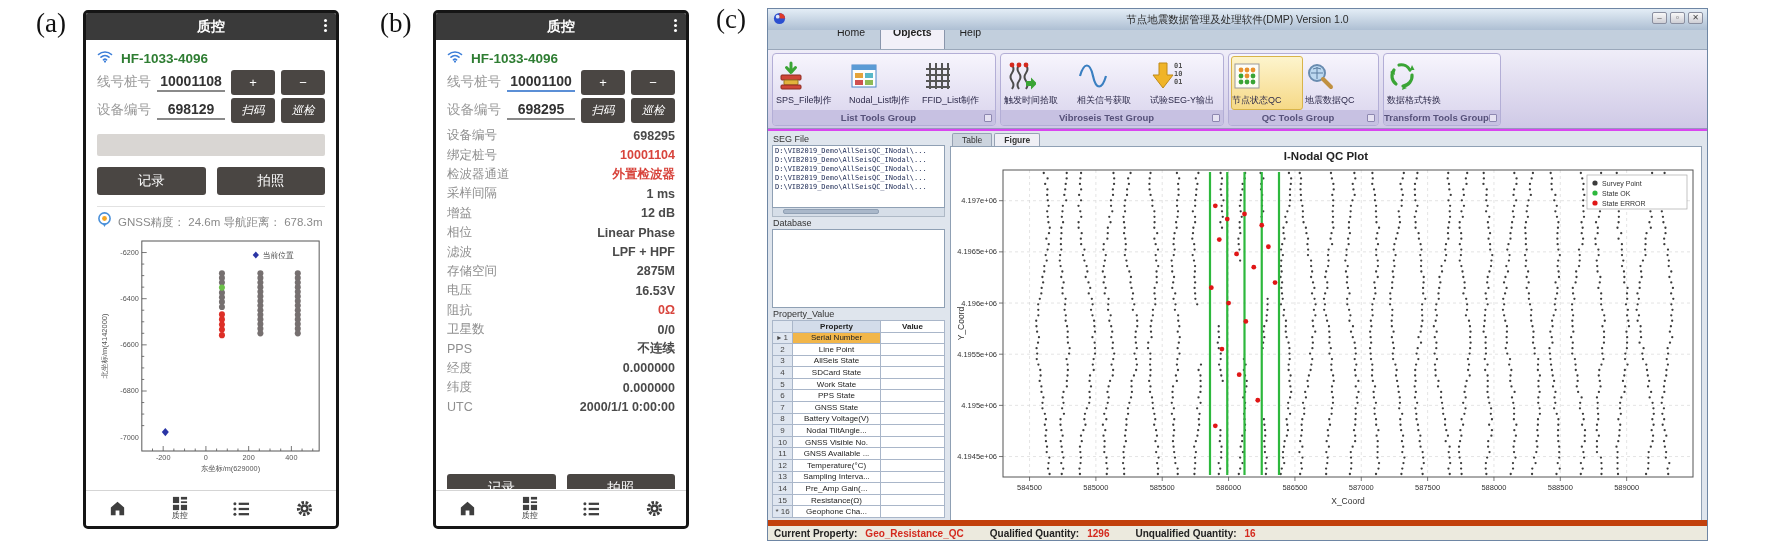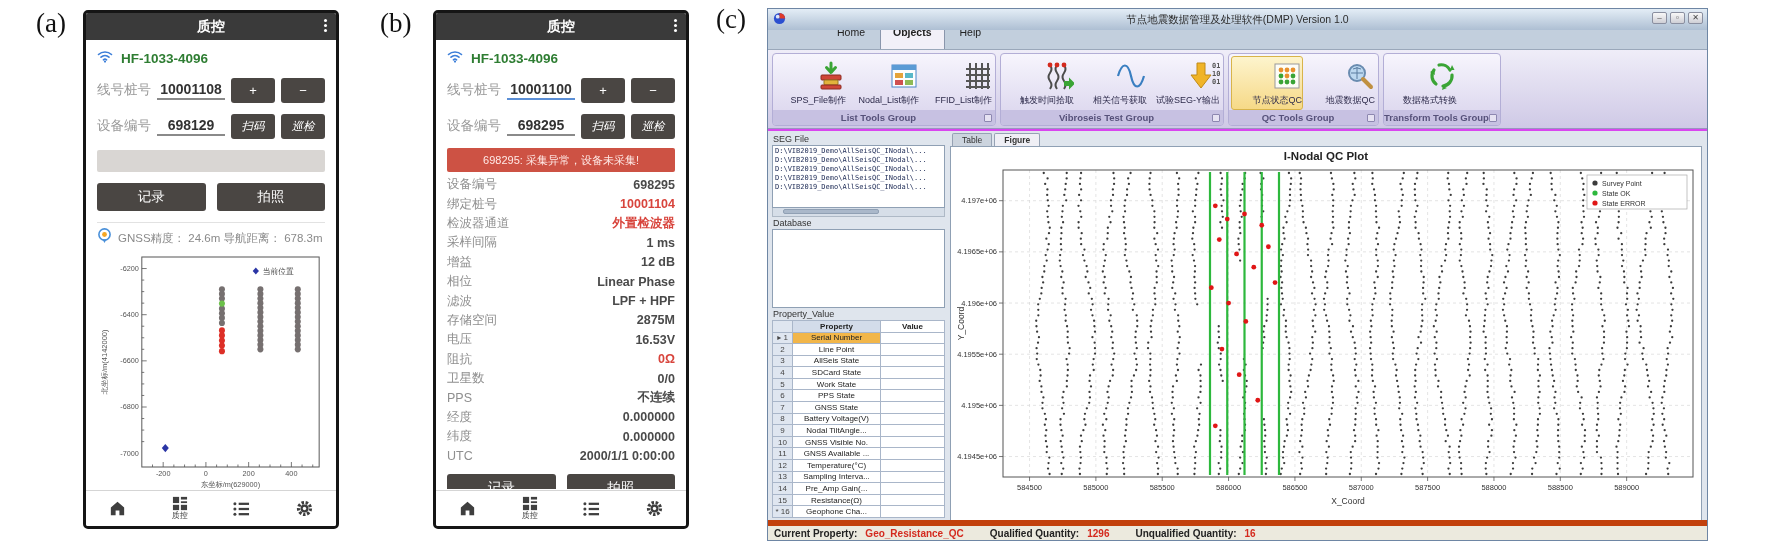--- a/index.html
+++ b/index.html
@@ -8,21 +8,21 @@
   .plabel { position:absolute; font-family:"Liberation Serif", serif; font-size:27px; color:#111; }
 
   
   .phone { position:absolute; top:10px; width:256px; height:519px; background:#fff; border:3px solid #151515; border-radius:5px; overflow:hidden; }
   .ptitle { position:relative; height:27px; background:#3a3a3a; color:#fff; text-align:center; line-height:27px; font-size:14px; font-weight:bold; }
   .pmenu { position:absolute; right:9px; top:6px; display:flex; flex-direction:column; gap:2px; cursor:pointer; }
   .pmenu i { width:3px; height:3px; border-radius:50%; background:#fff; }
   .pbody { padding:0 11px; position:relative; }
   .wifirow { display:flex; align-items:center; gap:8px; margin-top:9px; height:18px; }
   .devname { color:#2e7d32; font-weight:bold; font-size:13.5px; }
-  .frow { display:flex; align-items:center; margin-top:10px; height:26px; gap:6px; }
+  .frow { display:flex; align-items:center; margin-top:2px; height:26px; gap:6px; }
   .flabel { color:#999; font-size:13.5px; white-space:nowrap; }
   .fvalue { flex:1; text-align:center; font-size:14px; font-weight:bold; color:#333; border-bottom:2px solid #8a8a8a; padding-bottom:1px; }
   .fvalue.focus { border-bottom-color:#5b8fd6; }
   .pbtn { background:#4a4643; color:#fff; border:none; border-radius:3px; font-family:inherit; cursor:pointer; }
   .pbtn.sm { width:44px; height:25px; font-size:13px; }
   .pbtn.sm.txt { font-size:11.5px;font-style:italic; }
   .graybar { height:22px; background:#d9d6d3; margin-top:11px; border-radius:2px; }
   .bigrow { display:flex; gap:11px; margin-top:11px; }
   .pbtn.big { flex:1; height:28px; font-size:13.5px; }
   .pdivider { height:1px; background:#e2e2e2; margin-top:11px; }
@@ -48,21 +48,21 @@
   .wtitle .appicon { margin-left:5px; }
   .wtitle .ttext { position:absolute; left:0; right:0; text-align:center; font-size:10.5px; color:#2c2c2c; }
   .wctrls { position:absolute; right:4px; top:3px; display:flex; gap:3px; }
   .wbtn { width:15px; height:12px; background:linear-gradient(#f8f8f8,#cfcfd6); border:1px solid #8a8fa0; border-radius:2px; font-size:8px; line-height:10px; text-align:center; color:#444; cursor:pointer; }
   .tabstrip { height:20px; background:#c2cfdd; display:flex; align-items:flex-end; padding-left:56px; gap:2px; border-bottom:1px solid #9aa8ba; }
   .mtab { font-size:10.5px; color:#222; padding:2px 12px 11px; border:1px solid transparent; border-bottom:none; border-radius:3px 3px 0 0; cursor:pointer; }
   .mtab.active { background:#f2f0f8; border-color:#8a96ac; font-weight:bold; }
   .ribbon { height:79px; background:linear-gradient(#efedf8,#cfc9e6); border-bottom:1px solid #9a94c0; display:flex; gap:4px; padding:3px 0 2px 4px; }
   .rgroup { background:linear-gradient(#f7f5fd,#d8d3ec); border:1px solid #b3aed6; border-radius:4px; display:flex; flex-direction:column; overflow:hidden; }
   .rbtns { flex:1; display:flex; align-items:stretch; padding:2px 2px 0 2px; gap:1px; }
-  .rbtn { width:72px; display:flex; flex-direction:column; align-items:flex-end; justify-content:flex-start; border-radius:3px; border:1px solid transparent; cursor:pointer; padding-top:2px; }
+  .rbtn { width:72px; display:flex; flex-direction:column; align-items:flex-start; justify-content:flex-start; border-radius:3px; border:1px solid transparent; cursor:pointer; padding-top:2px; }
   .rbtn.active { background:linear-gradient(#fdf4cd,#f6d987); border-color:#d8b44a; }
   .rbtn .ric { height:34px; display:flex; align-items:center; justify-content:center; }
   .rbtn .rlab { font-size:9px; color:#2d2a4a; white-space:nowrap; margin-top:1px; }
   .rfoot { height:15px; background:#c7c1e2; display:flex; align-items:center; }
   .rfoot .gname { flex:1; text-align:center; font-size:9.5px; font-weight:bold; color:#56517a; }
   .rfoot .gexp { width:8px; height:8px; border:1px solid #8d87b0; background:#e6e2f2; margin-right:3px; border-radius:1px; cursor:pointer; }
 
   .wcontent { position:absolute; left:0; right:0; top:122px; bottom:20px; background:#dfe5ed; display:flex; }
   .sidebar { width:180px; padding:2px 3px 2px 4px; display:flex; flex-direction:column; }
   .slab { font-size:9px; color:#333; margin:1px 0 1px 1px; }
@@ -311,21 +311,20 @@
         <span class="fvalue focus">10001100</span>
         <button class="pbtn sm">+</button>
         <button class="pbtn sm">−</button>
       </div>
       <div class="frow">
         <span class="flabel">设备编号</span>
         <span class="fvalue">698295</span>
         <button class="pbtn sm txt">扫码</button>
         <button class="pbtn sm txt">巡检</button>
       </div>
-      <div class="alertbar">698295: 采集异常，设备未采集!</div>
       <div class="inforows" id="infoB">
           <div class="irow">
             <span class="il">设备编号</span>
             <span class="iv">698295</span>
           </div>
           <div class="irow">
             <span class="il">绑定桩号</span>
             <span class="iv red">10001104</span>
           </div>
           <div class="irow">

